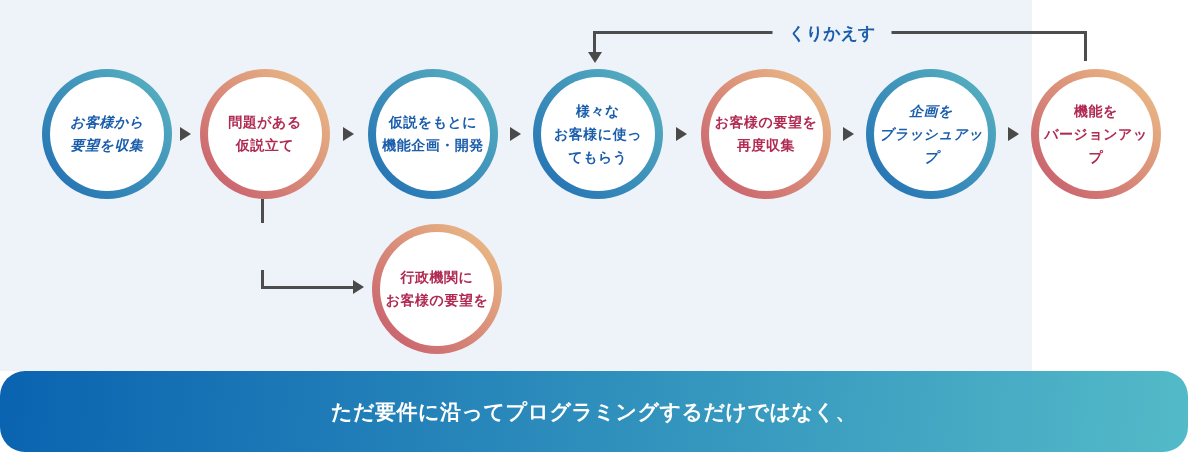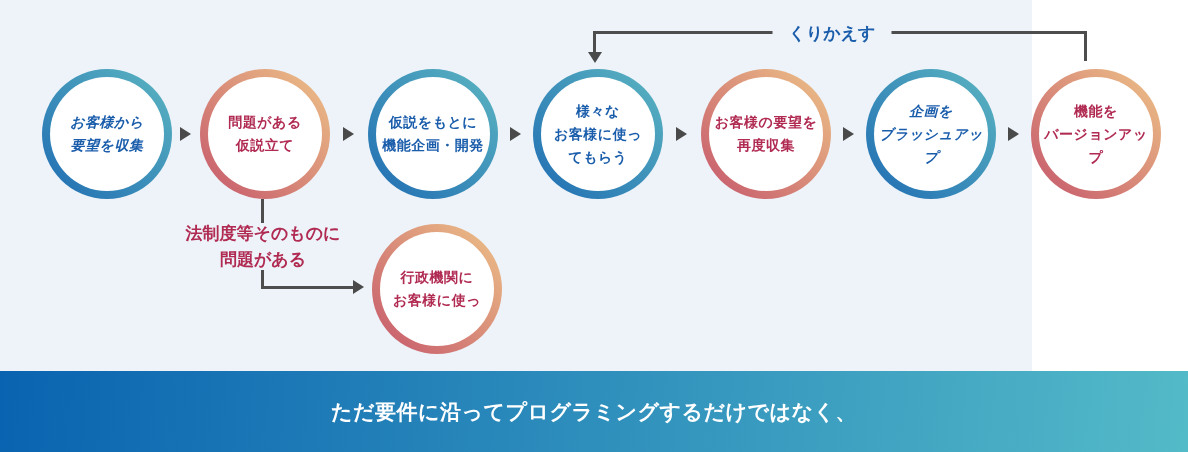--- a/index.html
+++ b/index.html
@@ -72,20 +72,21 @@
   }
 
   
   .banner {
     position: absolute; left: 0; top: 371px;
     width: 1188px; height: 81px;
     background: linear-gradient(95deg, #0a63b0, #53bac8);
     color: #ffffff;
     display: flex; flex-direction: column; align-items: center; justify-content: center;
     text-align: center;
+    border-radius: 25px;
   }
   .banner .line {
     font-size: 21px; font-weight: bold; line-height: 32px;
     letter-spacing: 0.5px; white-space: nowrap;
   }
 </style>
 </head>
 <body>
 
 <div class="page">
@@ -143,30 +144,28 @@
     </div>
 
     <div class="tri-right" style="left:180px; top:127px;"></div>
     <div class="tri-right" style="left:343px; top:127px;"></div>
     <div class="tri-right" style="left:510px; top:127px;"></div>
     <div class="tri-right" style="left:676px; top:127px;"></div>
     <div class="tri-right" style="left:843px; top:127px;"></div>
     <div class="tri-right" style="left:1008px; top:127px;"></div>
 
     <div class="gline" style="left:261px; top:199px; width:3px; height:24px;"></div>
-    <div class="branch-note">法制度等そのものに
-問題がある</div>
     <div class="gline" style="left:261px; top:270px; width:3px; height:19px;"></div>
     <div class="gline" style="left:261px; top:286px; width:92px; height:3px;"></div>
     <div class="tri-right" style="left:353px; top:280px;"></div>
 
     <div class="circle red" style="left:372px; top:224px;">
       <div class="inner">
         <span class="label">行政機関に
-お客様に使っ</span>
+お客様の要望を</span>
       </div>
     </div>
 
   </div>
 
   <div class="banner">
     <div class="line">ただ要件に沿ってプログラミングするだけではなく、</div>
   </div>
 
 </div>

